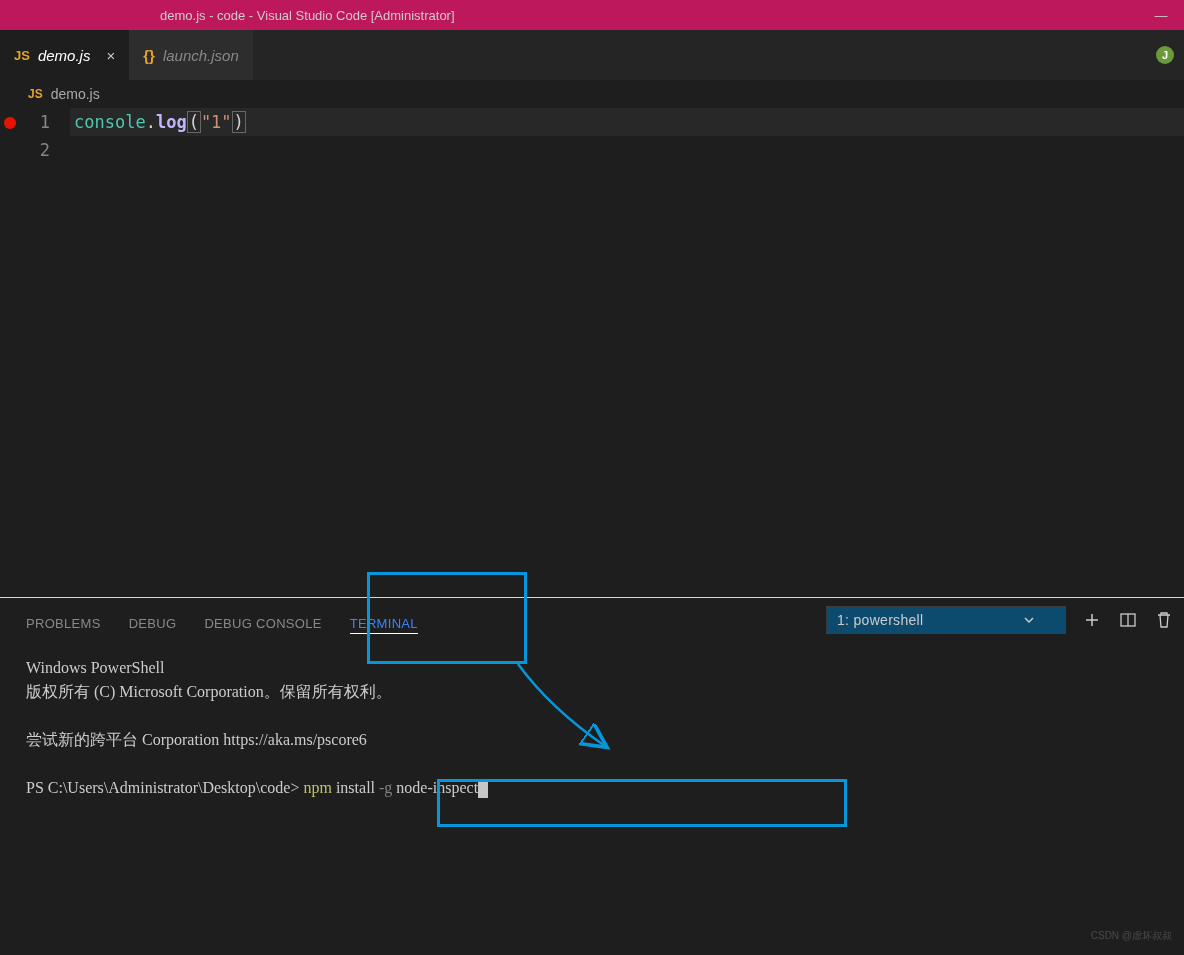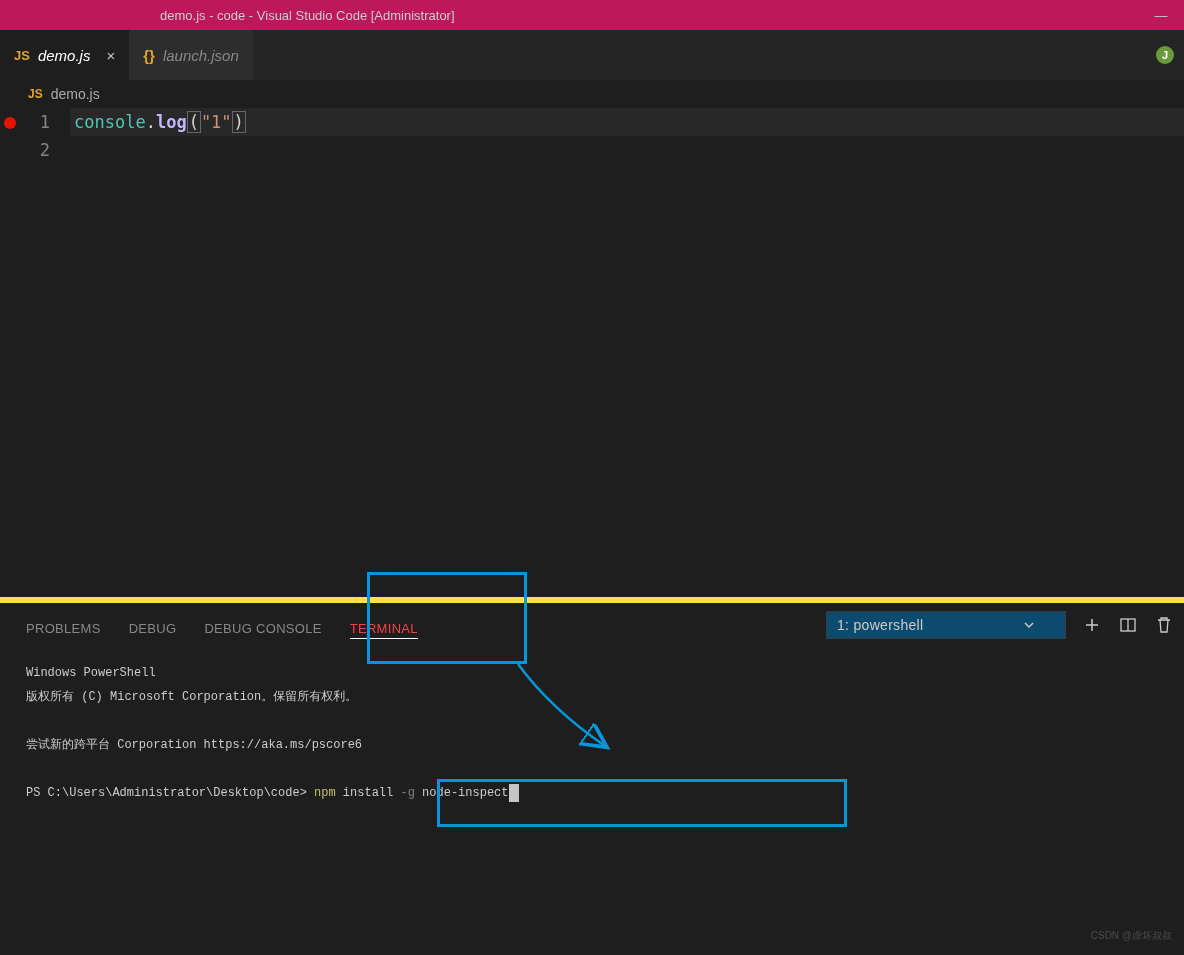--- a/index.html
+++ b/index.html
@@ -73,50 +73,50 @@
   .tok-obj { color:#4ec9b0; }
   .tok-fn { color:#c4b5fd;font-weight:bold; }
   .tok-punc { color:#d4d4d4; }
   .tok-str { color:#ce9178; }
   .bracket-box {
     border:1px solid #666; padding:0 1px;
   }
   
   .panel {
     position:absolute; left:0; right:0; top:597px; bottom:0;
-    border-top:6px solid #fde047;
+    border-top:1px solid #fde047;
     background:#1e1e1e;
   }
   .panel-tabs {
     display:flex; align-items:center;
     padding: 0 26px;
     height: 52px;
     font-size: 13px; letter-spacing:0.3px;
     color:#888;
     gap: 28px;
     position:relative;
   }
-  .panel-tab.active { color:#ef4444; }
+  .panel-tab.active { color:#3b82f6; }
   .panel-tab.active::after {
     content:''; position:absolute; bottom:-1px; left:0; right:0; height:1px; background:#fff;
   }
   .panel-tab { position:relative; padding-bottom:2px; cursor:pointer; }
   .panel-right {
     position:absolute; right:10px; top:8px;
     display:flex; align-items:center; gap:16px;
   }
   .term-select {
     background:#0c4a6e; border:1px solid #3c3c3c;
     color:#ccc; font-size:14px; padding:5px 30px 5px 10px;
     width:240px; display:flex; align-items:center; justify-content:space-between;
   }
   .icon-btn { color:#ccc; display:flex; align-items:center; justify-content:center; width:20px; height:20px; }
   .terminal-body {
-    font-family:Liberation Mono, monospace;
-    font-size:12px; line-height:24px;
+    font-family:Liberation Serif, serif;
+    font-size:16px; line-height:24px;
     color:#ccc;
     padding: 6px 26px;
   }
   .t-cmd { color:#c2c26a; }
   .t-flag { color:#808080; }
   .t-args { color:#ccc; }
   .cursor-block { display:inline-block; width:10px; height:18px; background:#c6c6c6; vertical-align:middle; }
   
   .anno-box1 {
     position:absolute; border:3px solid #0796da;

